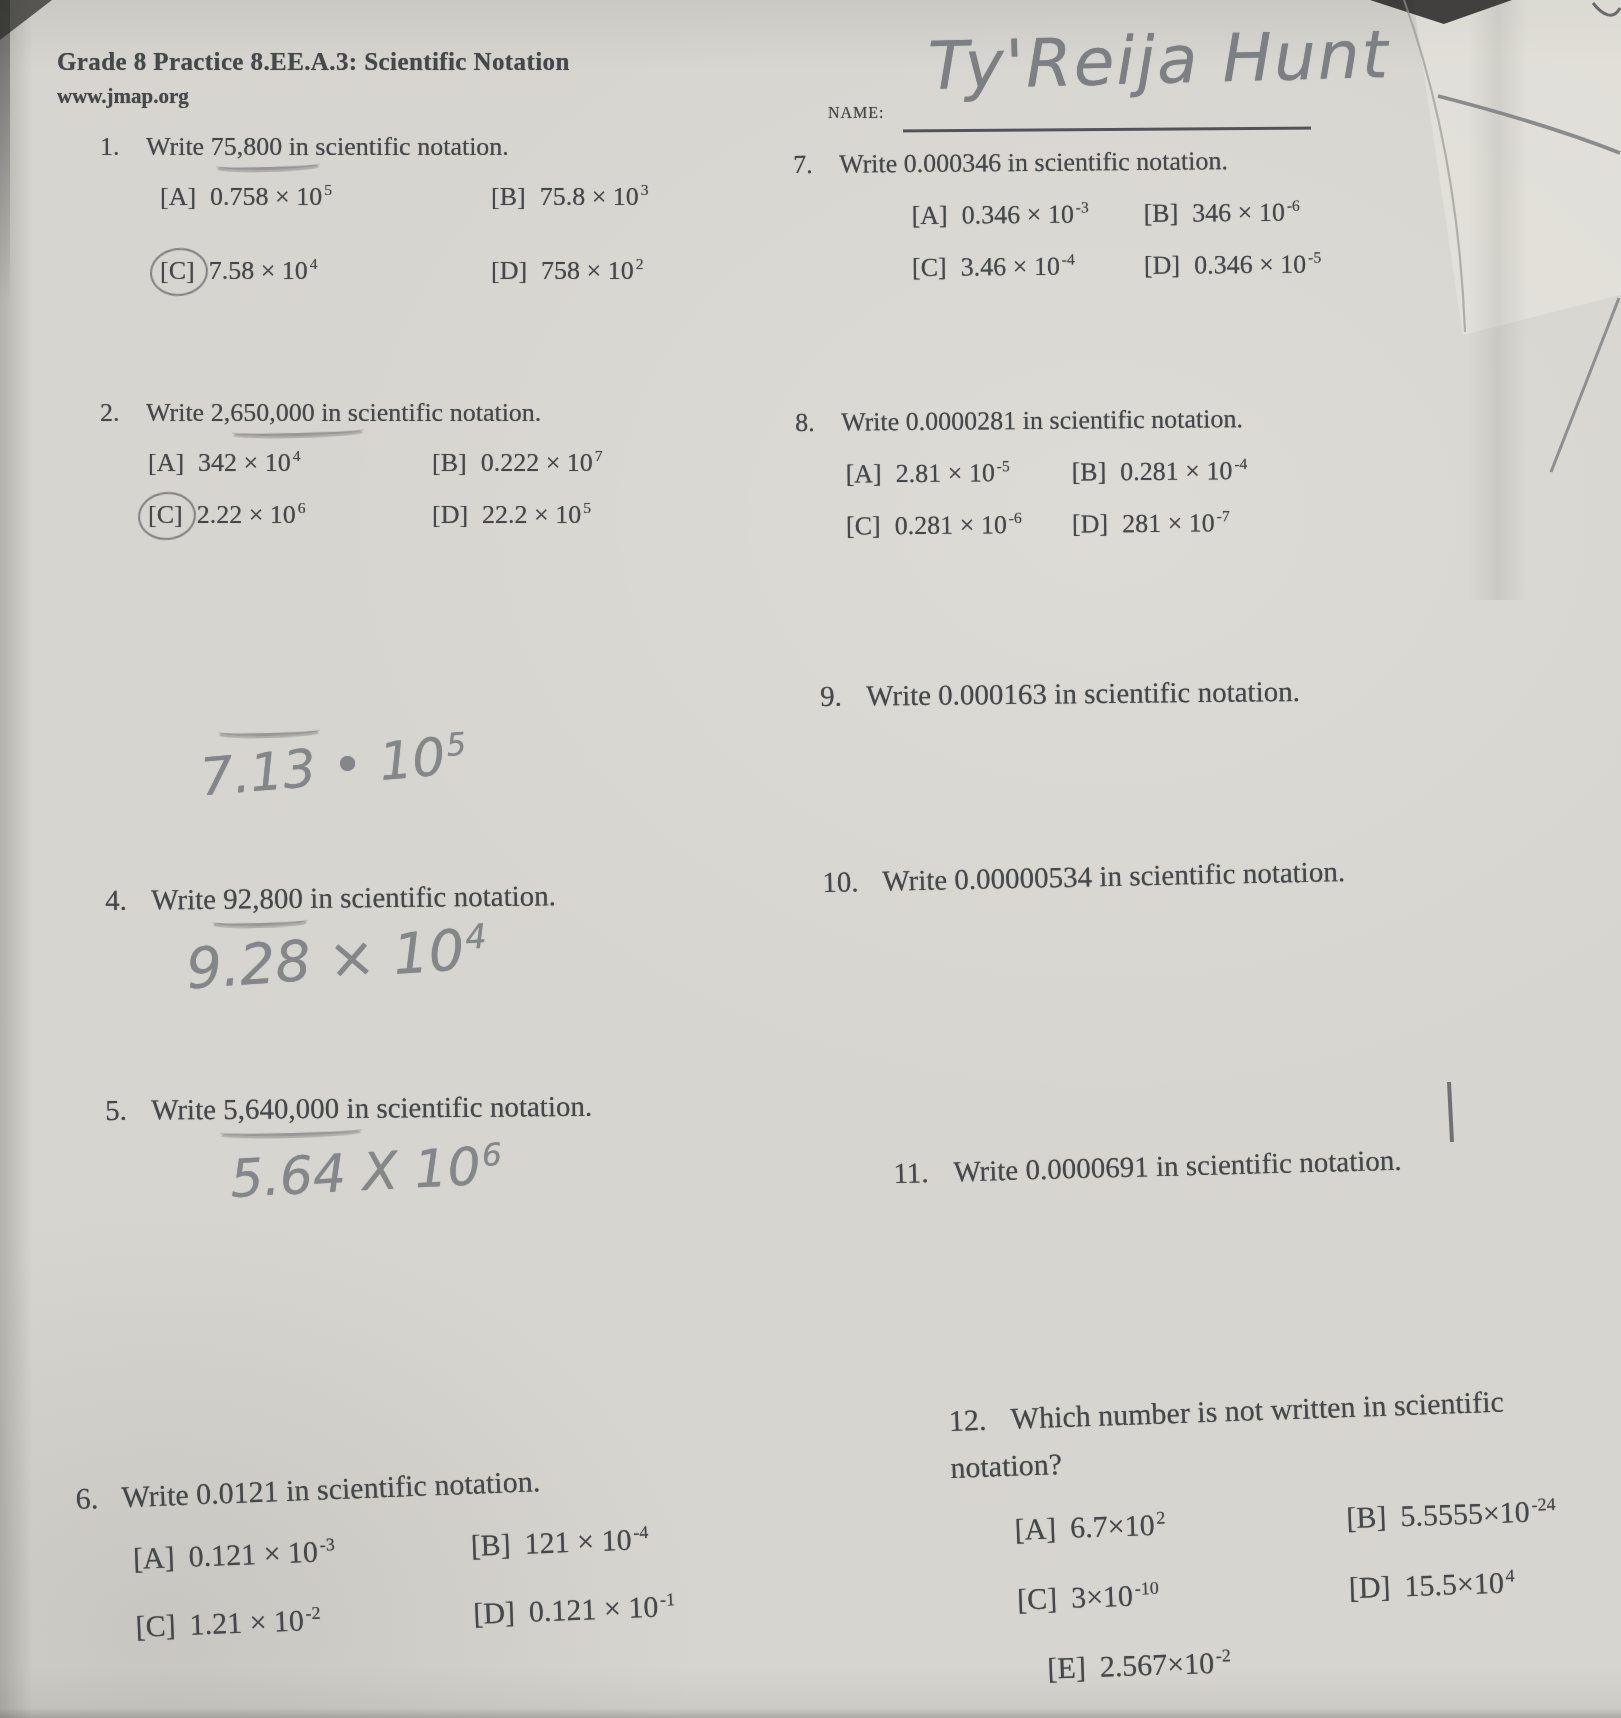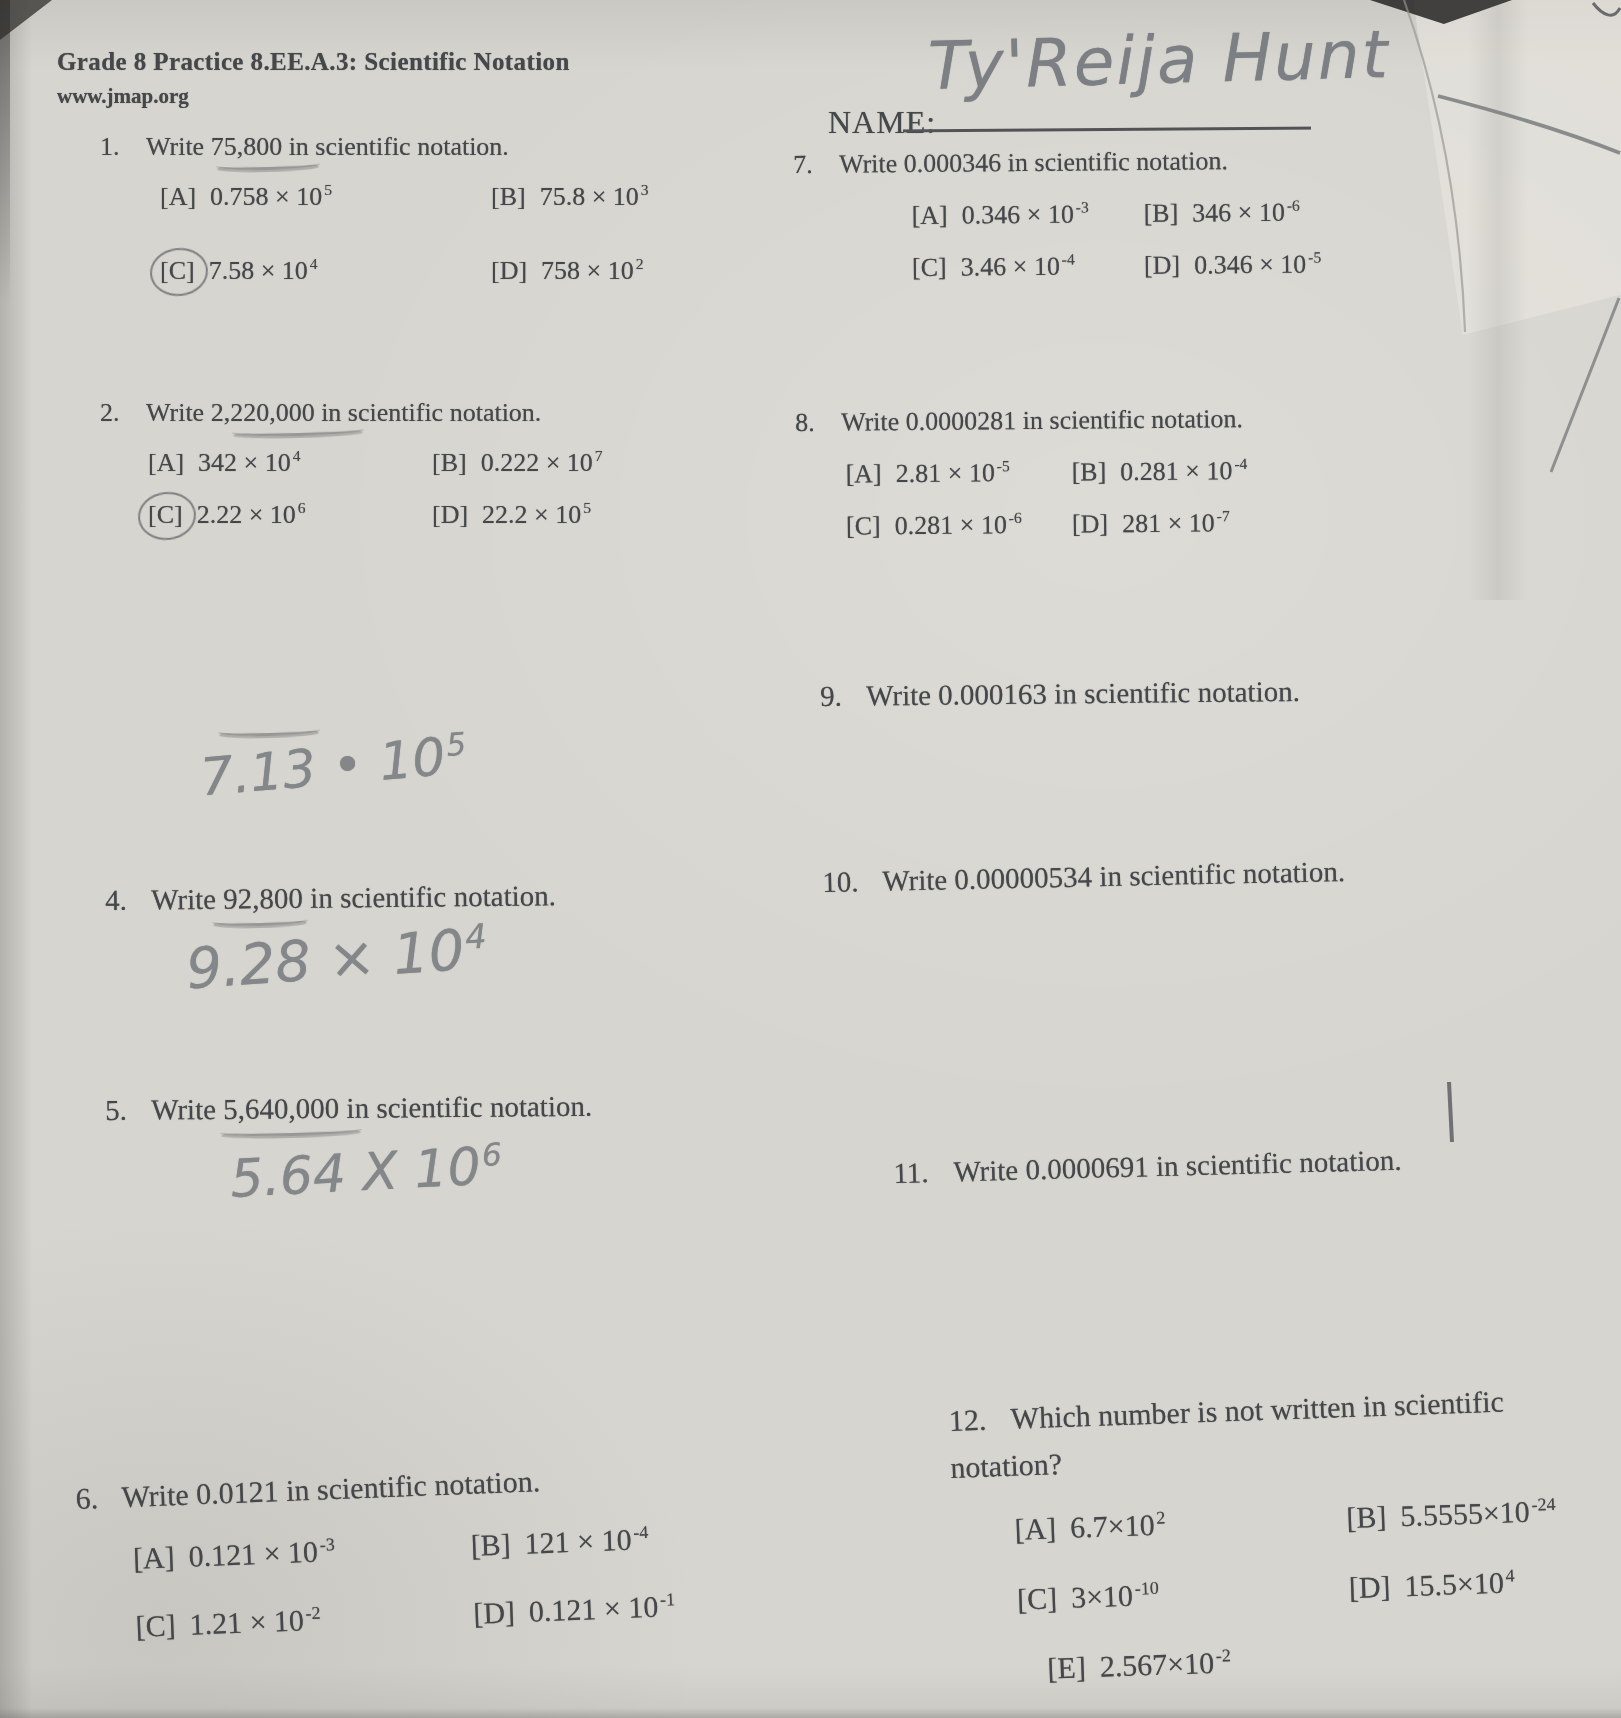--- a/index.html
+++ b/index.html
@@ -77,21 +77,21 @@
     <path d="M 1404 0 C 1438 95, 1460 205, 1465 332" stroke="#93958f" stroke-width="2.2" fill="none" stroke-opacity="0.65"></path>
     <path d="M 1438 96 C 1500 112, 1572 134, 1620 153" stroke="#797c7e" stroke-width="3.6" fill="none" stroke-opacity="0.85"></path>
     <path d="M 1619 298 L 1551 472" stroke="#7a7d7f" stroke-width="3" fill="none" stroke-opacity="0.8"></path>
     <path d="M 1449 1082 L 1452 1142" stroke="#5d5f61" stroke-width="4" fill="none" stroke-opacity="0.85"></path>
     <path d="M 1593 3 C 1603 16, 1614 20, 1620 8" stroke="#55575a" stroke-width="3" fill="none" stroke-opacity="0.85"></path>
   </svg>
 
   <div class="abs ink hdr-title" style="left:57px;top:48px;">Grade 8 Practice 8.EE.A.3: Scientific Notation</div>
   <div class="abs ink hdr-site" style="left:57px;top:84px;">www.jmap.org</div>
 
-  <div class="abs ink serif" style="left:828px;top:104px;font-size:32px;letter-spacing:1px;">NAME:</div>
+  <div class="abs ink serif" style="left:828px;top:104px;font-size:16px;letter-spacing:1px;">NAME:</div>
   <div class="name-underline" style="left:903px;top:128px;width:408px;"></div>
   <div class="abs hand" style="left:928px;top:22px;font-size:66px;color:#7c7f83;transform:rotate(-1.5deg);letter-spacing:2px;">Ty'Reija Hunt</div>
 
   <div class="q fs-a ink" style="left:100px;top:132px;">
     <div class="qline"><span class="qno">1.</span><span>Write 75,800 in scientific notation.</span></div>
     <div class="opts" style="grid-template-columns:287px auto;margin:20px 0 0 60px;gap:44px;">
       <div class="opt"><span class="olabel">[A]</span><span>0.758 × 10</span><sup class="exp">5</sup></div>
       <div class="opt"><span class="olabel">[B]</span><span>75.8 × 10</span><sup class="exp">3</sup></div>
       <div class="opt"><span class="olabel circled">[C]</span><span>7.58 × 10</span><sup class="exp">4</sup></div>
       <div class="opt"><span class="olabel">[D]</span><span>758 × 10</span><sup class="exp">2</sup></div>
@@ -103,21 +103,21 @@
     <div class="qline"><span class="qno">7.</span><span>Write 0.000346 in scientific notation.</span></div>
     <div class="opts" style="grid-template-columns:232px auto;margin:22px 0 0 118px;">
       <div class="opt"><span class="olabel">[A]</span><span>0.346 × 10</span><sup class="exp">-3</sup></div>
       <div class="opt"><span class="olabel">[B]</span><span>346 × 10</span><sup class="exp">-6</sup></div>
       <div class="opt"><span class="olabel">[C]</span><span>3.46 × 10</span><sup class="exp">-4</sup></div>
       <div class="opt"><span class="olabel">[D]</span><span>0.346 × 10</span><sup class="exp">-5</sup></div>
     </div>
   </div>
 
   <div class="q fs-a ink" style="left:100px;top:398px;">
-    <div class="qline"><span class="qno">2.</span><span>Write 2,220,000 in scientific notation.</span></div>
+    <div class="qline"><span class="qno">2.</span><span>Write 2,650,000 in scientific notation.</span></div>
     <div class="opts" style="grid-template-columns:284px auto;margin:20px 0 0 48px;">
       <div class="opt"><span class="olabel">[A]</span><span>342 × 10</span><sup class="exp">4</sup></div>
       <div class="opt"><span class="olabel">[B]</span><span>0.222 × 10</span><sup class="exp">7</sup></div>
       <div class="opt"><span class="olabel circled">[C]</span><span>2.22 × 10</span><sup class="exp">6</sup></div>
       <div class="opt"><span class="olabel">[D]</span><span>22.2 × 10</span><sup class="exp">5</sup></div>
     </div>
   </div>
   <div class="scribble" style="left:232px;top:426px;width:132px;"></div>
 
   <div class="q fs-a ink" style="left:795px;top:408px;transform:rotate(-0.5deg);">

